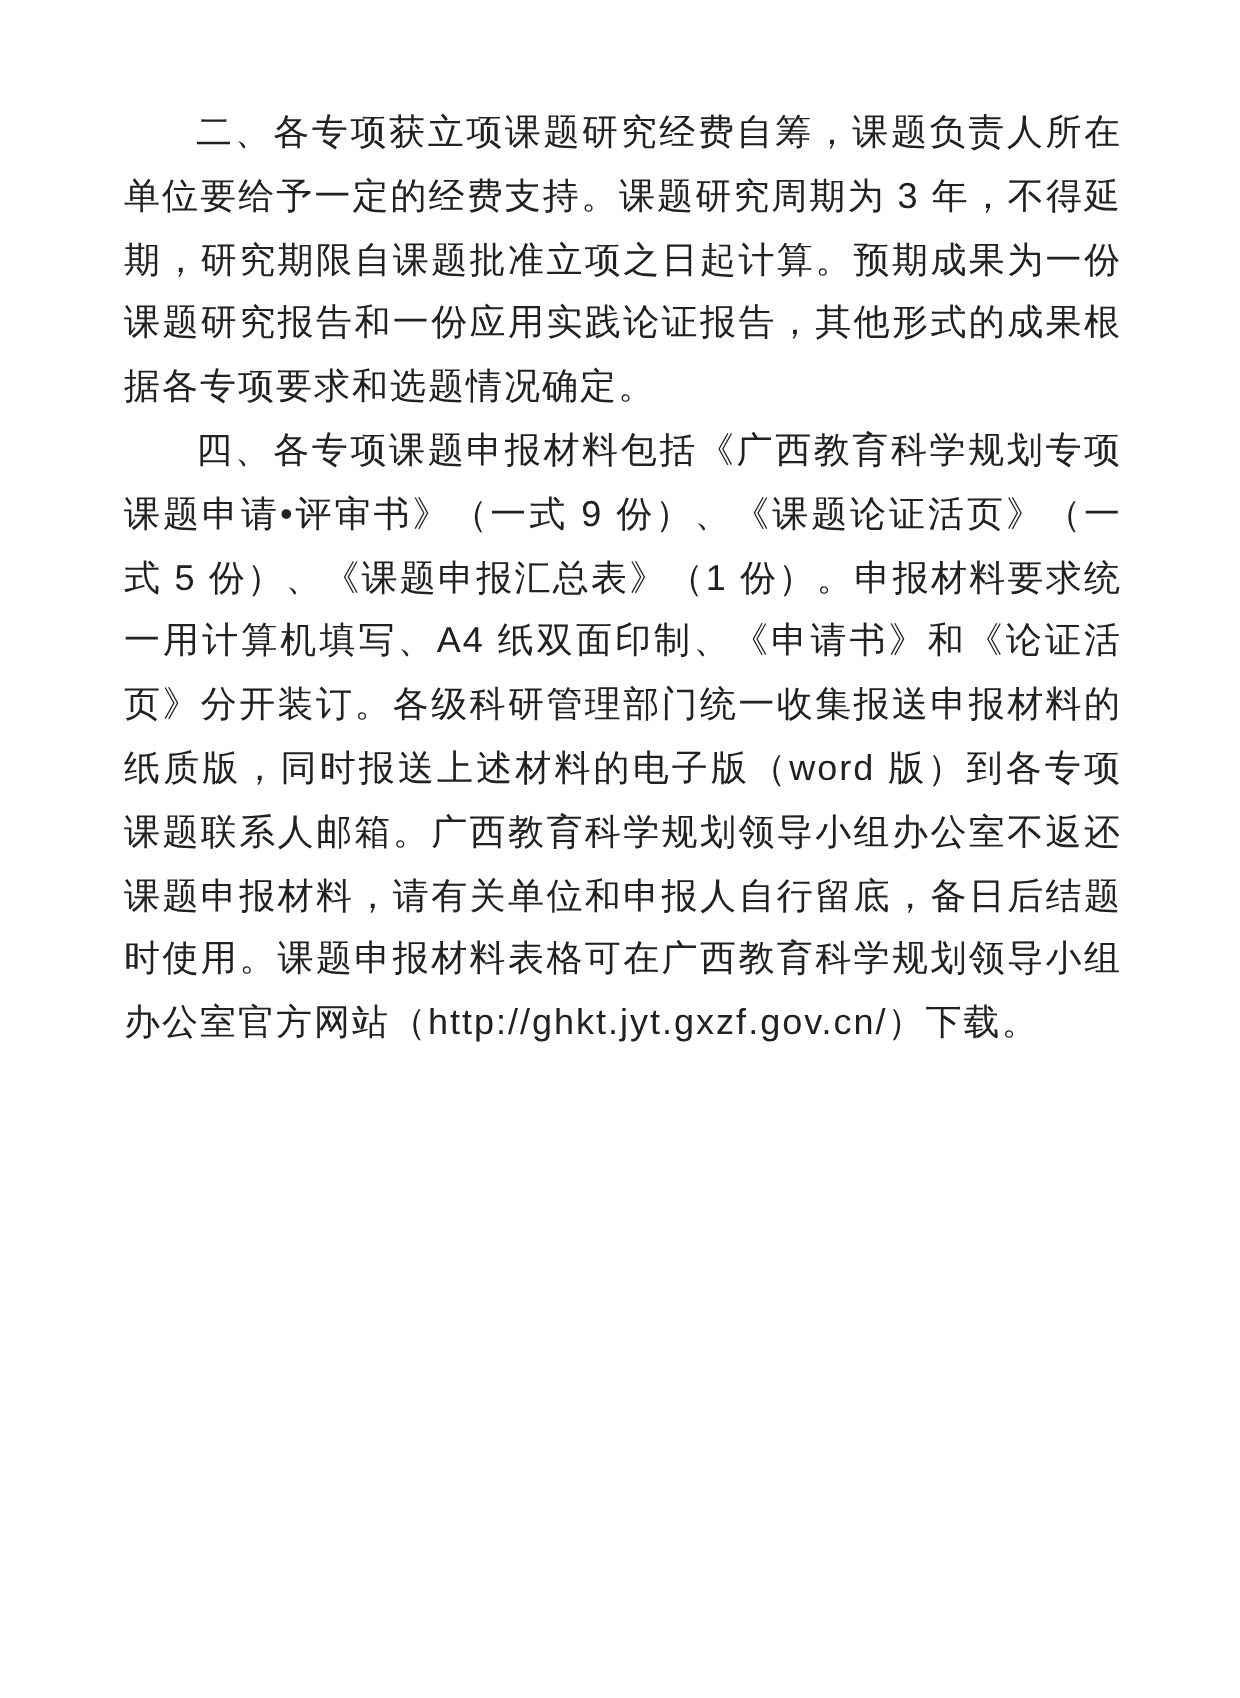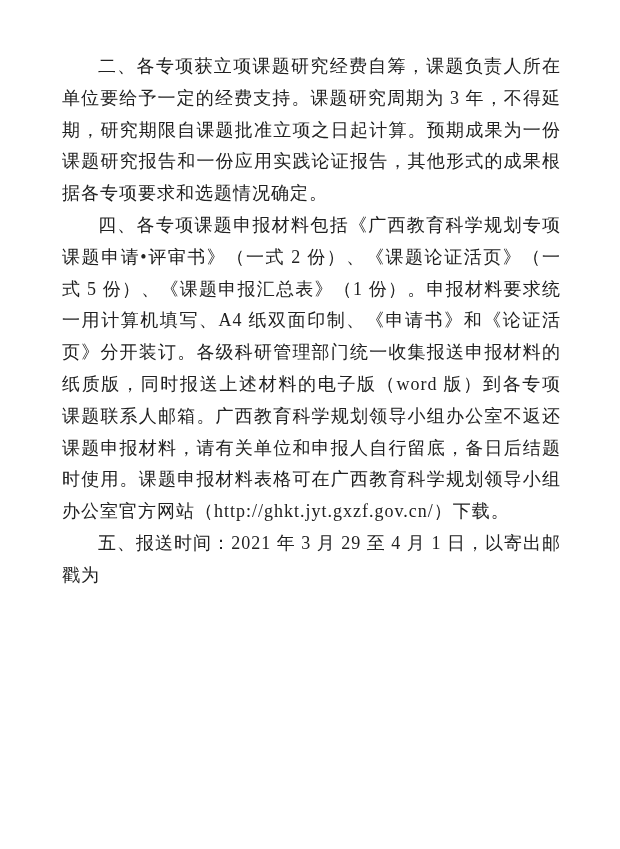--- a/index.html
+++ b/index.html
@@ -6,21 +6,21 @@
     margin: 0;
     padding: 0;
     background: #ffffff;
   }
   .page {
     position: relative;
     width: 620px;
     height: 692px;
     background: #ffffff;
     overflow: hidden;
-    font-family: Liberation Serif, serif;
+    font-family: Liberation Sans, sans-serif;
   }
   .doc-body {
     position: absolute;
     left: 62px;
     top: 51px;
     width: 499px;
     color: #212121;
   }
   .doc-body p {
     margin: 0;
@@ -41,17 +41,16 @@
     letter-spacing: 2px;
     color: #3a3a3a;
   }
 </style>
 </head>
 <body>
 
 <div class="page">
   <div class="doc-body">
     <p>二、各专项获立项课题研究经费自筹，课题负责人所在单位要给予一定的经费支持。课题研究周期为 3 年，不得延期，研究期限自课题批准立项之日起计算。预期成果为一份课题研究报告和一份应用实践论证报告，其他形式的成果根据各专项要求和选题情况确定。</p>
-    <p>四、各专项课题申报材料包括《广西教育科学规划专项课题申请•评审书》（一式 2 份）、《课题论证活页》（一式 5 份）、《课题申报汇总表》（1 份）。申报材料要求统一用计算机填写、A4 纸双面印制、《申请书》和《论证活页》分开装订。各级科研管理部门统一收集报送申报材料的纸质版，同时报送上述材料的电子版（word 版）到各专项课题联系人邮箱。广西教育科学规划领导小组办公室不返还课题申报材料，请有关单位和申报人自行留底，备日后结题时使用。课题申报材料表格可在广西教育科学规划领导小组办公室官方网站（http://ghkt.jyt.gxzf.gov.cn/）下载。</p>
-    <p>五、报送时间：2021 年 3 月 29 至 4 月 1 日，以寄出邮戳为</p>
+    <p>四、各专项课题申报材料包括《广西教育科学规划专项课题申请•评审书》（一式 9 份）、《课题论证活页》（一式 5 份）、《课题申报汇总表》（1 份）。申报材料要求统一用计算机填写、A4 纸双面印制、《申请书》和《论证活页》分开装订。各级科研管理部门统一收集报送申报材料的纸质版，同时报送上述材料的电子版（word 版）到各专项课题联系人邮箱。广西教育科学规划领导小组办公室不返还课题申报材料，请有关单位和申报人自行留底，备日后结题时使用。课题申报材料表格可在广西教育科学规划领导小组办公室官方网站（http://ghkt.jyt.gxzf.gov.cn/）下载。</p>
   </div>
   <div class="page-footer">— 2 —</div>
 </div>
 
 </body></html>

